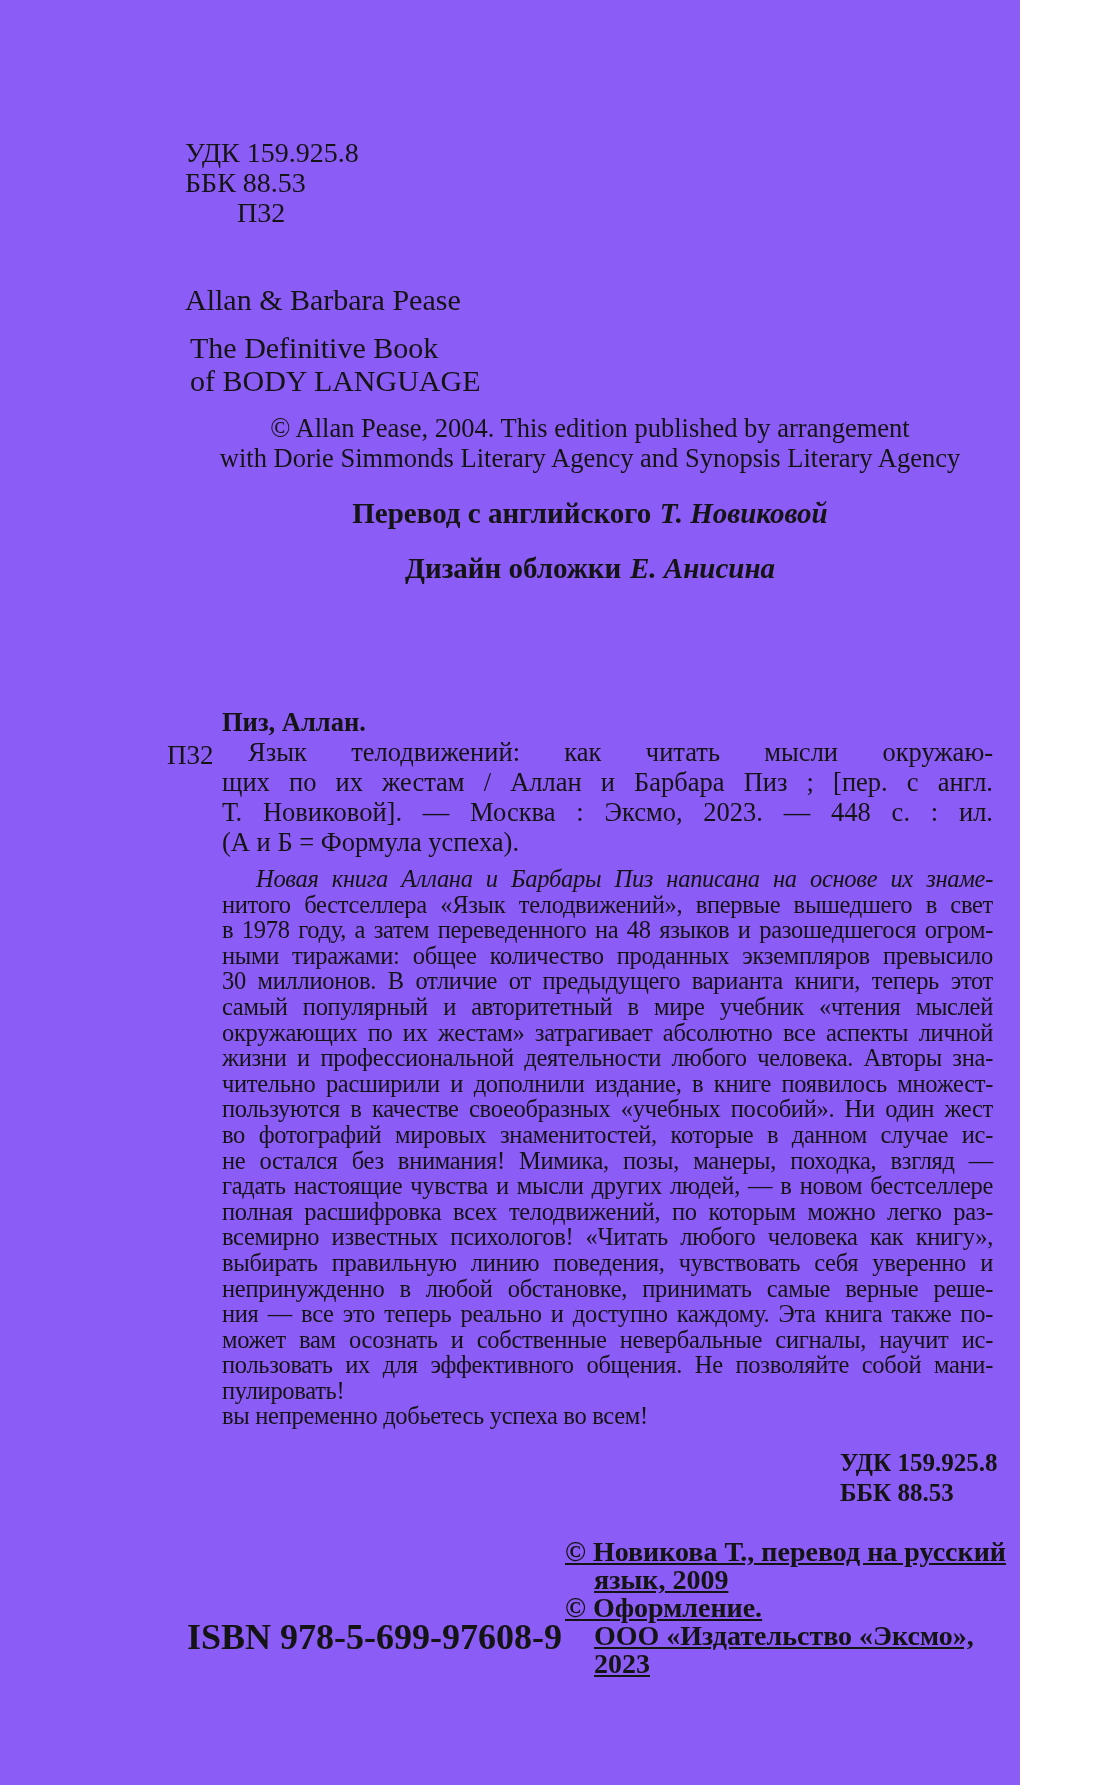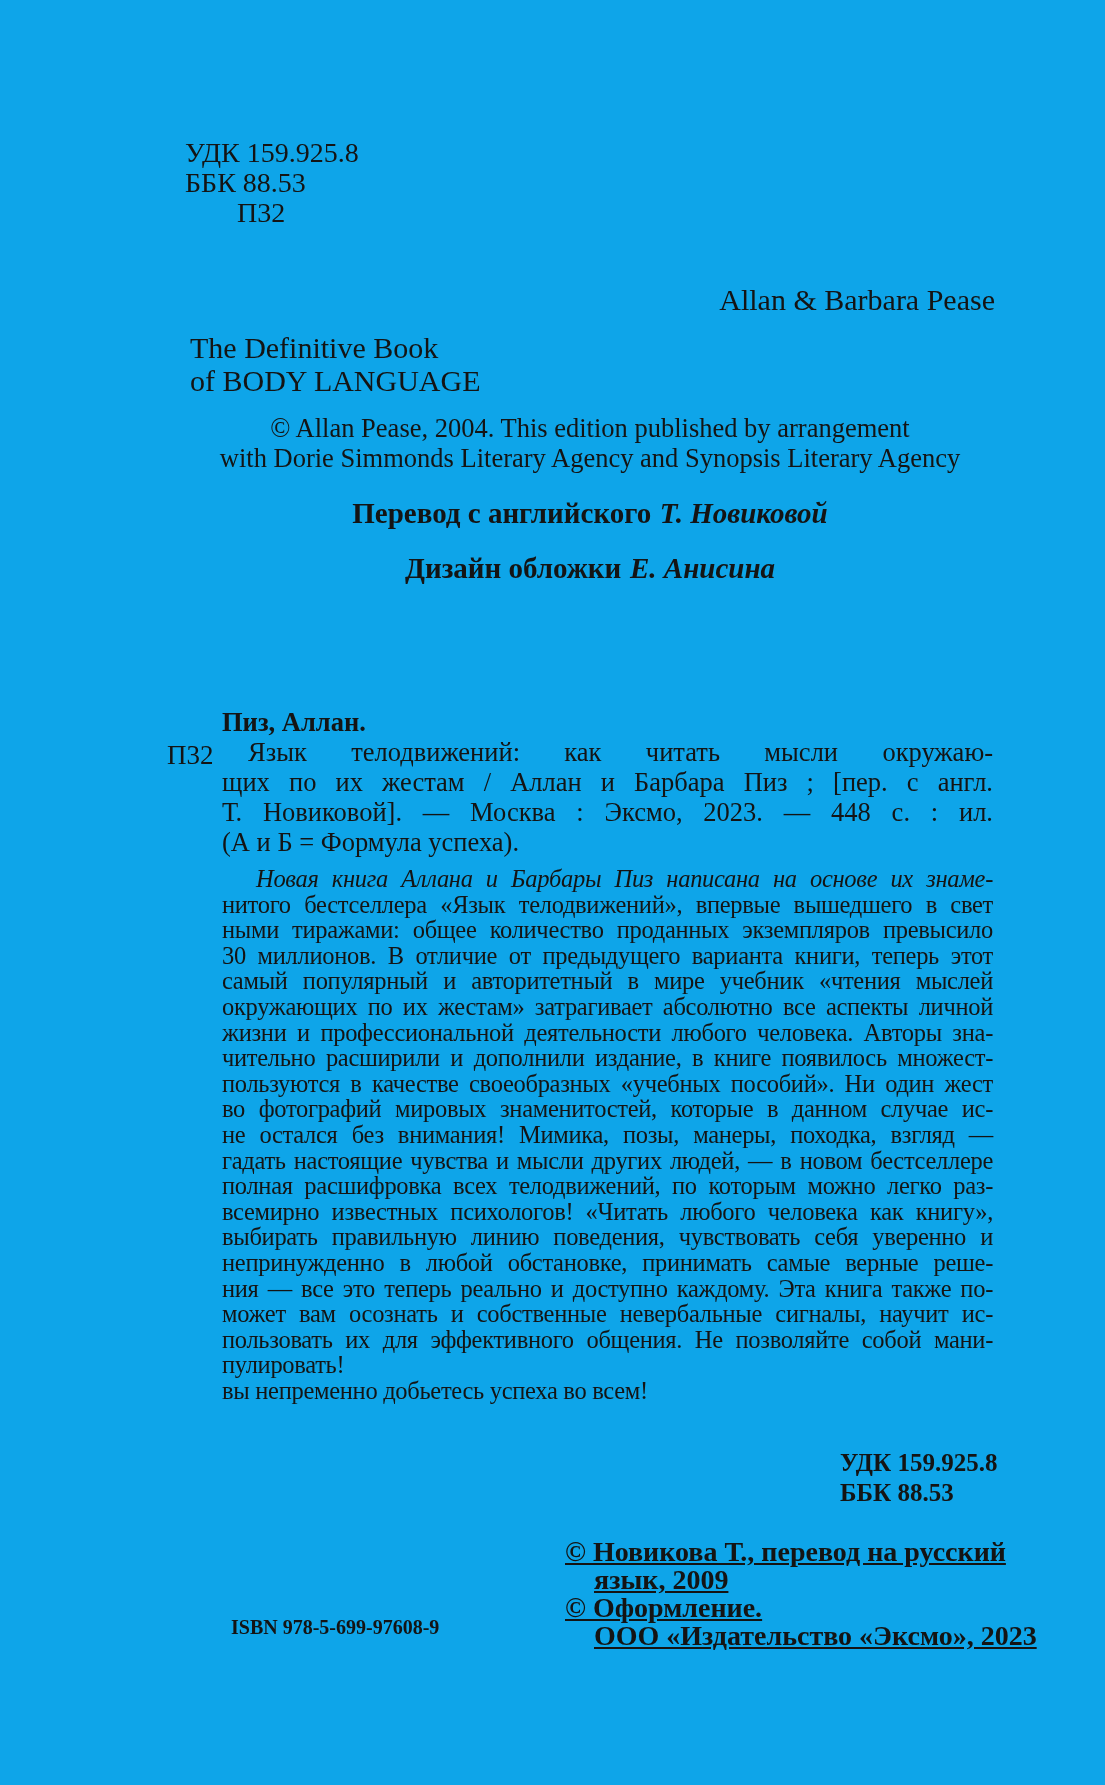--- a/index.html
+++ b/index.html
@@ -1,53 +1,53 @@
 <!DOCTYPE html>
 <html><head>
 <meta charset="utf-8">
 <style>
   * { margin:0; padding:0; box-sizing:border-box; }
   html,body { background:#ffffff; }
   .page {
     position:relative;
-    width:1105px; height:1785px;
-    background:#0ea5e9;
+    width:1020px; height:1785px;
+    background:#8b5cf6;
     color:#141414;
     font-family:"Liberation Serif","DejaVu Serif",serif;
     overflow:hidden;
   }
   .abs { position:absolute; }
   .b { font-weight:bold; }
   .line { white-space:normal; }
   .just { text-align:justify; text-align-last:justify; }
 
   .top-codes { left:185px; top:138px; font-size:28px; line-height:30px; }
   .top-codes .ind50 { padding-left:52px; }
 
-  .authors   { left:185px; top:283px; width:810px; text-align:right; font-size:30px; }
+  .authors   { left:185px; top:283px; width:810px; text-align:left; font-size:30px; }
   .title     { left:190px; top:331px; width:810px; text-align:left; font-size:30px; line-height:33px; }
   .rights-en { left:185px; top:414px; width:810px; text-align:center; font-size:26.5px; line-height:29.5px; }
   .credit    { left:185px; width:810px; text-align:center; font-size:29px;font-weight:bold; }
   .translation { top:497px; }
   .design      { top:552px; }
   .credit .name { font-style:italic; margin-left:0.3em; }
 
   .catalog-index { left:167px; top:740px; font-size:27px; }
   .catalog { left:222px; top:707px; width:771px; font-size:26.5px; line-height:30px; }
   .catalog .indent { text-indent:26px; }
 
   .annotation { left:222px; top:866px; width:771px; font-size:24.5px; line-height:25.6px; letter-spacing:-0.3px; }
   .annotation .indent { text-indent:34px;font-style:italic; }
 
   .bottom-codes { left:840px; top:1448px; font-size:25px; line-height:30px; }
 
   .rights-ru { left:565px; top:1538px; font-size:28px; line-height:28px;text-decoration:underline; }
   .rights-ru .hang { padding-left:29px; }
 
-  .isbn { left:187px; top:1616px; font-size:20px;margin-left:44px; }
+  .isbn { left:187px; top:1616px; font-size:36px; }
 </style>
 </head>
 <body>
 
 <div class="page">
 
   <div class="abs top-codes">
       <div class="line">УДК 159.925.8</div>
       <div class="line">ББК 88.53</div>
       <div class="line ind50">П32</div>
@@ -81,20 +81,21 @@
         <div class="line indent just">Язык телодвижений: как читать мысли окружаю-</div>
         <div class="line just">щих по их жестам / Аллан и Барбара Пиз ; [пер. с англ.</div>
         <div class="line just">Т. Новиковой]. — Москва : Эксмо, 2023. — 448 с. : ил.</div>
         <div class="line">(А и Б = Формула успеха).</div>
       </div>
   </div>
 
   <div class="abs annotation">
       <div class="line indent just">Новая книга Аллана и Барбары Пиз написана на основе их знаме-</div>
       <div class="line just">нитого бестселлера «Язык телодвижений», впервые вышедшего в свет</div>
+      <div class="line just">в 1978 году, а затем переведенного на 48 языков и разошедшегося огром-</div>
       <div class="line just">ными тиражами: общее количество проданных экземпляров превысило</div>
       <div class="line just">30 миллионов. В отличие от предыдущего варианта книги, теперь этот</div>
       <div class="line just">самый популярный и авторитетный в мире учебник «чтения мыслей</div>
       <div class="line just">окружающих по их жестам» затрагивает абсолютно все аспекты личной</div>
       <div class="line just">жизни и профессиональной деятельности любого человека. Авторы зна-</div>
       <div class="line just">чительно расширили и дополнили издание, в книге появилось множест-</div>
       <div class="line just">пользуются в качестве своеобразных «учебных пособий». Ни один жест</div>
       <div class="line just">во фотографий мировых знаменитостей, которые в данном случае ис-</div>
       <div class="line just">не остался без внимания! Мимика, позы, манеры, походка, взгляд —</div>
       <div class="line just">гадать настоящие чувства и мысли других людей, — в новом бестселлере</div>

